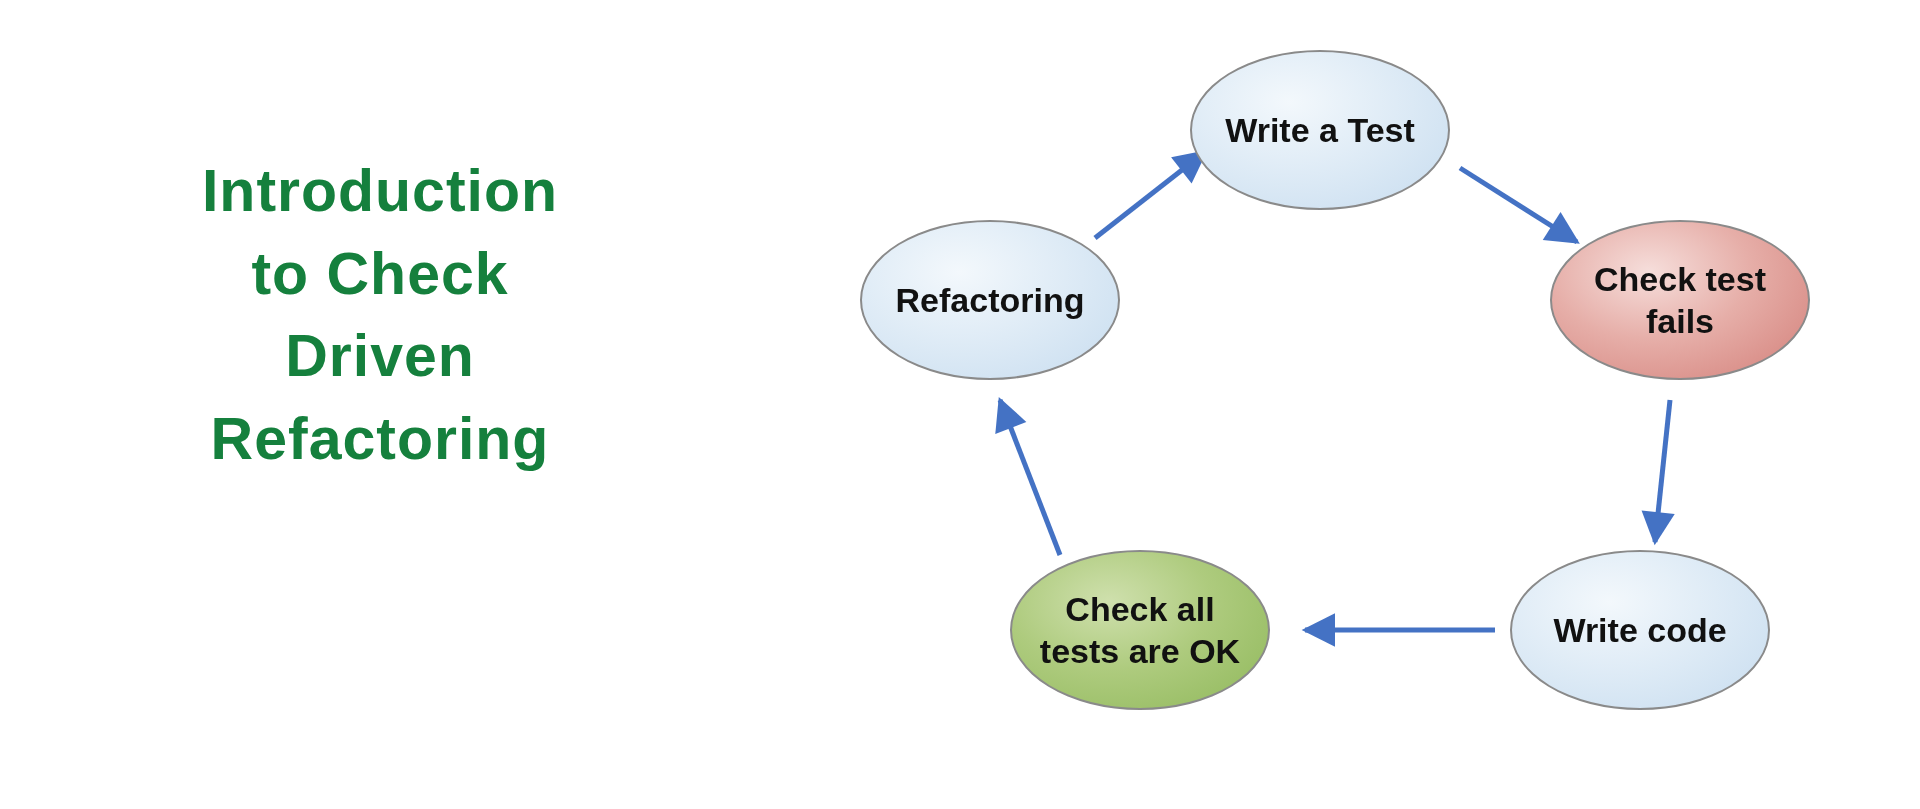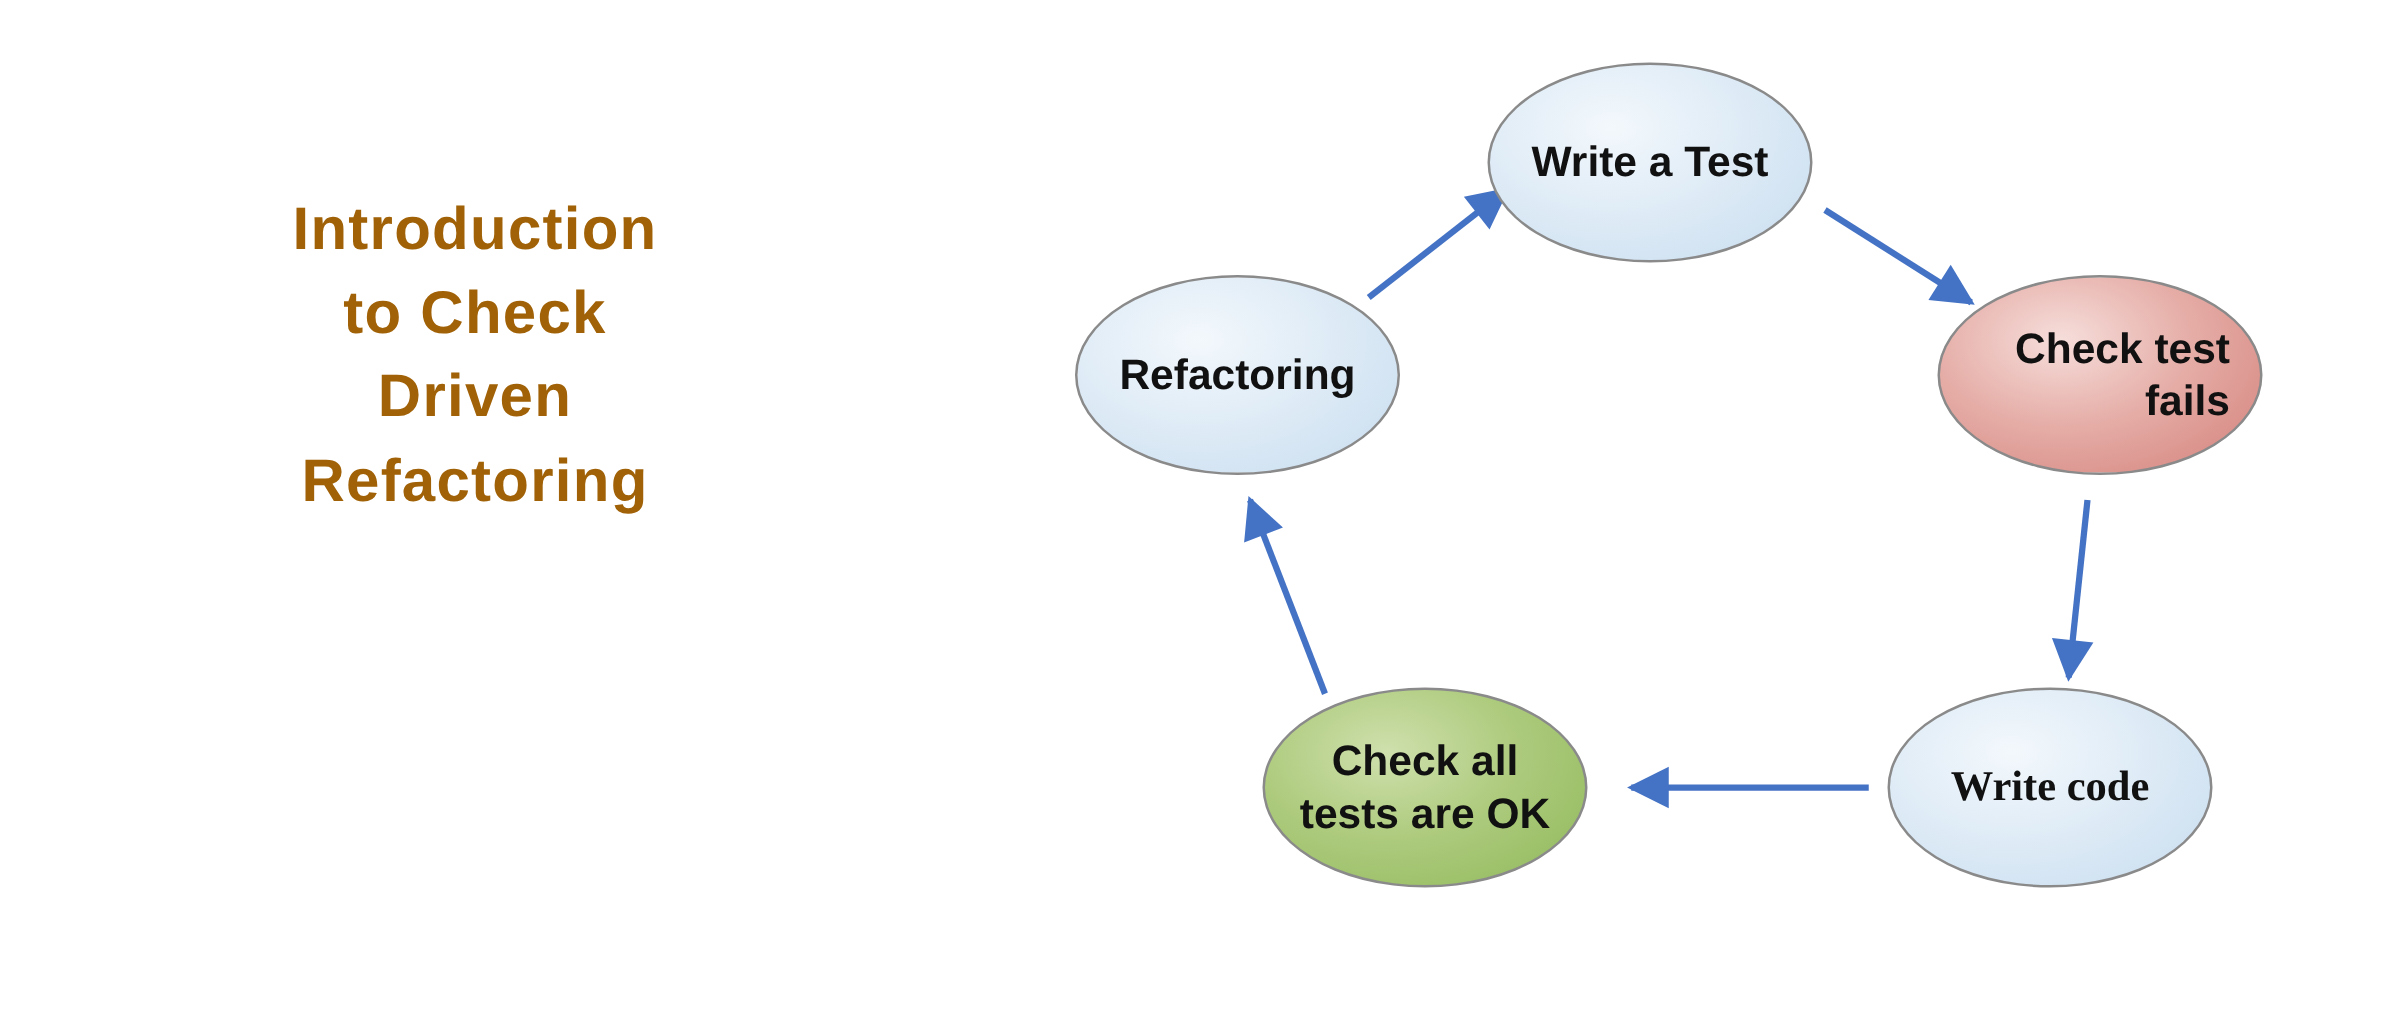--- a/index.html
+++ b/index.html
@@ -14,22 +14,22 @@
 
     .title-block {
       position: absolute;
       left: 70px;
       top: 150px;
       width: 620px;
       text-align: center;
     }
     .title-line {
       font-weight: 900;
-      font-size: 48px;
-      color: #a16207;
+      font-size: 59px;
+      color: #15803d;
       line-height: 1.4;
       letter-spacing: 1px;
       font-family: "Arial Black", Arial, Helvetica, sans-serif;
     }
 
     .diagram {
       position: absolute;
       left: 760px;
       top: 30px;
       width: 1120px;
@@ -59,22 +59,22 @@
     .red-fill {
       background: radial-gradient(ellipse at 38% 32%, #f6dedb 0%, #e6aea8 45%, #d37f79 100%);
     }
     .green-fill {
       background: radial-gradient(ellipse at 38% 32%, #cfe0ad 0%, #aecb7e 45%, #8fb85a 100%);
       justify-content: flex-end;
     }
 
     
     .n-write-test      { left: 430px; top: 20px; }
-    .n-check-fails     { left: 790px; top: 190px; text-align: right; }
-    .n-write-code      { left: 750px; top: 520px; font-family: Liberation Serif, serif; }
+    .n-check-fails     { left: 790px; top: 190px; }
+    .n-write-code      { left: 750px; top: 520px; }
     .n-check-ok        { left: 250px; top: 520px; }
     .n-refactoring     { left: 100px; top: 190px; }
 
     svg.connectors {
       position: absolute;
       left: 0;
       top: 0;
       width: 1120px;
       height: 760px;
       pointer-events: none;

